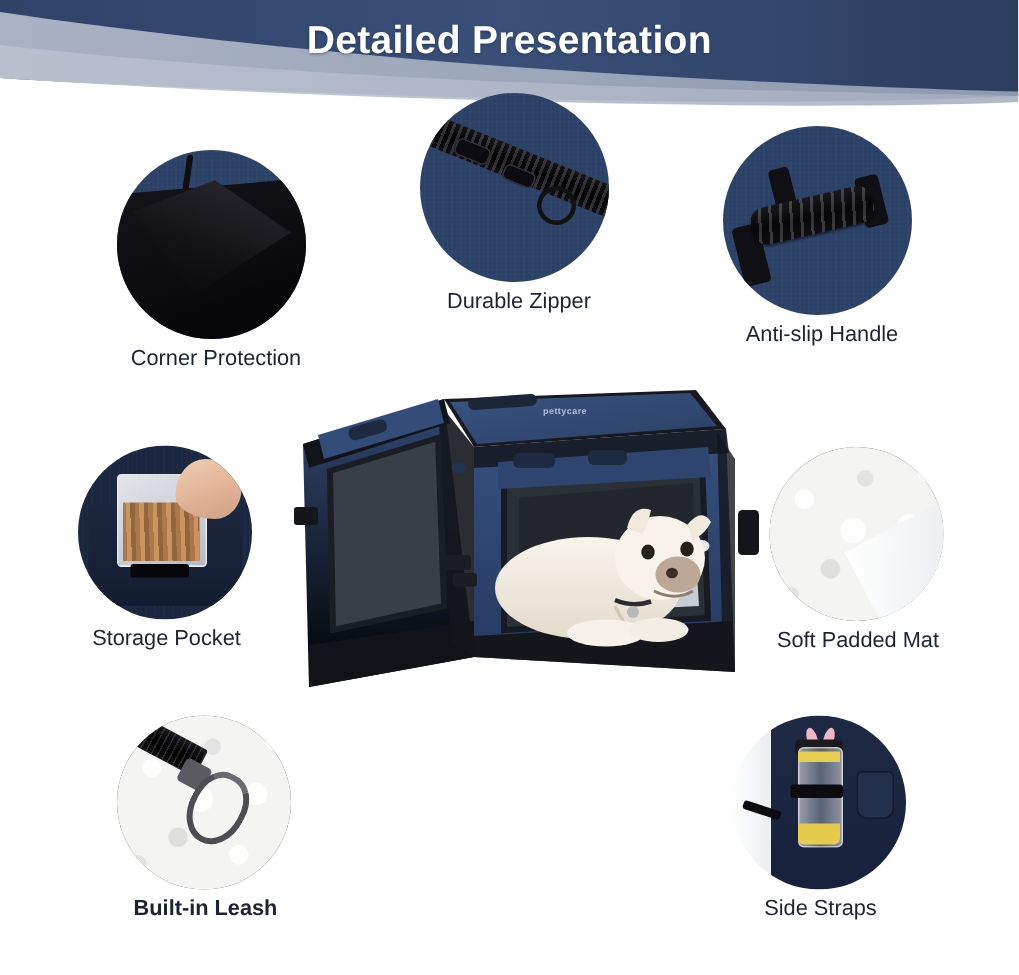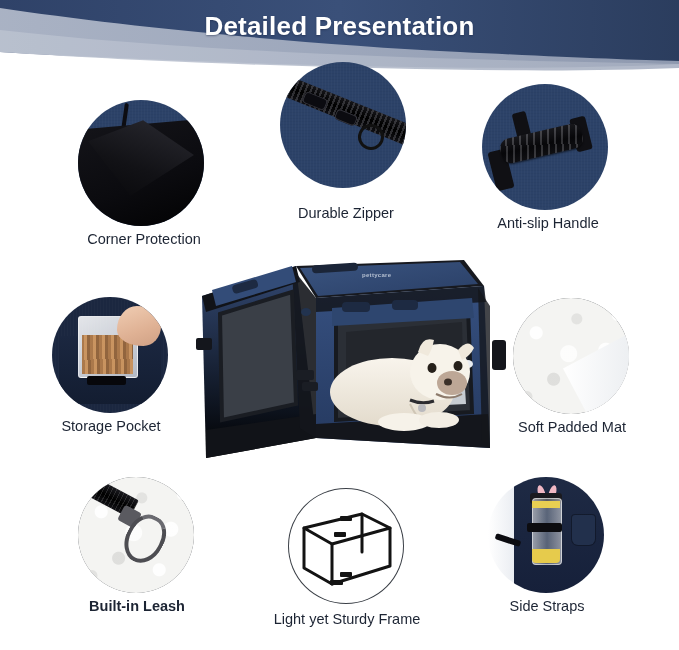--- a/index.html
+++ b/index.html
@@ -231,21 +231,21 @@
   <div class="feature" style="left:280px;top:62px;width:132px;height:150px;">
     <div class="circle" style="width:126px;height:126px;">
       <div class="navy-fabric"></div>
       <div class="zip-tape">
         <div class="zip-teeth"></div>
       </div>
       <div class="zip-pull" style="left:18%;top:26%;width:24px;height:12px;transform:rotate(22deg);"></div>
       <div class="zip-pull" style="left:44%;top:40%;width:22px;height:11px;transform:rotate(22deg);"></div>
       <div class="zip-ring" style="left:62%;top:49%;width:20px;height:20px;transform:rotate(22deg);"></div>
     </div>
-    <div class="caption" style="left:-30px;top:132px;width:192px;margin-top:12px;">Durable Zipper</div>
+    <div class="caption" style="left:-30px;top:132px;width:192px;">Durable Zipper</div>
   </div>
 
   <div class="feature" style="left:482px;top:84px;width:132px;height:150px;">
     <div class="circle" style="width:126px;height:126px;">
       <div class="navy-fabric"></div>
       <div class="hd-strap" style="left:8%;top:52%;width:18px;height:40px;transform:rotate(-14deg);"></div>
       <div class="hd-strap" style="left:72%;top:26%;width:16px;height:34px;transform:rotate(-14deg);"></div>
       <div class="hd-strap" style="left:26%;top:22%;width:14px;height:30px;transform:rotate(-14deg);"></div>
       <div class="hd-grip"></div>
     </div>
@@ -274,39 +274,20 @@
   <div class="feature" style="left:78px;top:477px;width:118px;height:145px;font-weight:bold;">
     <div class="circle ring" style="width:116px;height:116px;">
       <div class="fleece"></div>
       <div class="ls-strap"></div>
       <div class="ls-hook-body"></div>
       <div class="ls-hook"></div>
     </div>
     <div class="caption" style="left:-34px;top:122px;width:186px;">Built-in Leash</div>
   </div>
 
-  <div class="feature" style="left:288px;top:488px;width:118px;height:150px;">
-    <div class="circle ring" style="width:116px;height:116px;background:#fff;">
-      <svg class="frame-svg" viewBox="0 0 116 116">
-        <g fill="none" stroke="#131313" stroke-width="3" stroke-linejoin="round" stroke-linecap="round">
-          <path d="M16,40 L74,26 L102,40 L44,56 Z"></path>
-          <path d="M16,40 L16,80 L44,96 L44,56"></path>
-          <path d="M102,40 L102,78 L44,96"></path>
-          <path d="M74,26 L74,64"></path>
-        </g>
-        <g fill="#131313">
-          <rect x="52" y="28" width="12" height="5" rx="1"></rect>
-          <rect x="46" y="44" width="12" height="5" rx="1"></rect>
-          <rect x="52" y="84" width="12" height="5" rx="1"></rect>
-          <rect x="42" y="92" width="13" height="5" rx="1"></rect>
-        </g>
-      </svg>
-    </div>
-    <div class="caption" style="left:-44px;top:124px;width:206px;">Light yet Sturdy Frame</div>
-  </div>
 
   <div class="feature" style="left:488px;top:477px;width:118px;height:145px;">
     <div class="circle" style="width:116px;height:116px;">
       <div class="ss-white"></div>
       <div class="ss-navy"></div>
       <div class="ss-pocket"></div>
       <div class="ss-clip"></div>
       <div class="ss-ear" style="left:43%;top:7%;transform:rotate(-16deg);"></div>
       <div class="ss-ear" style="left:53%;top:7%;transform:rotate(16deg);"></div>
       <div class="ss-cap"></div>

